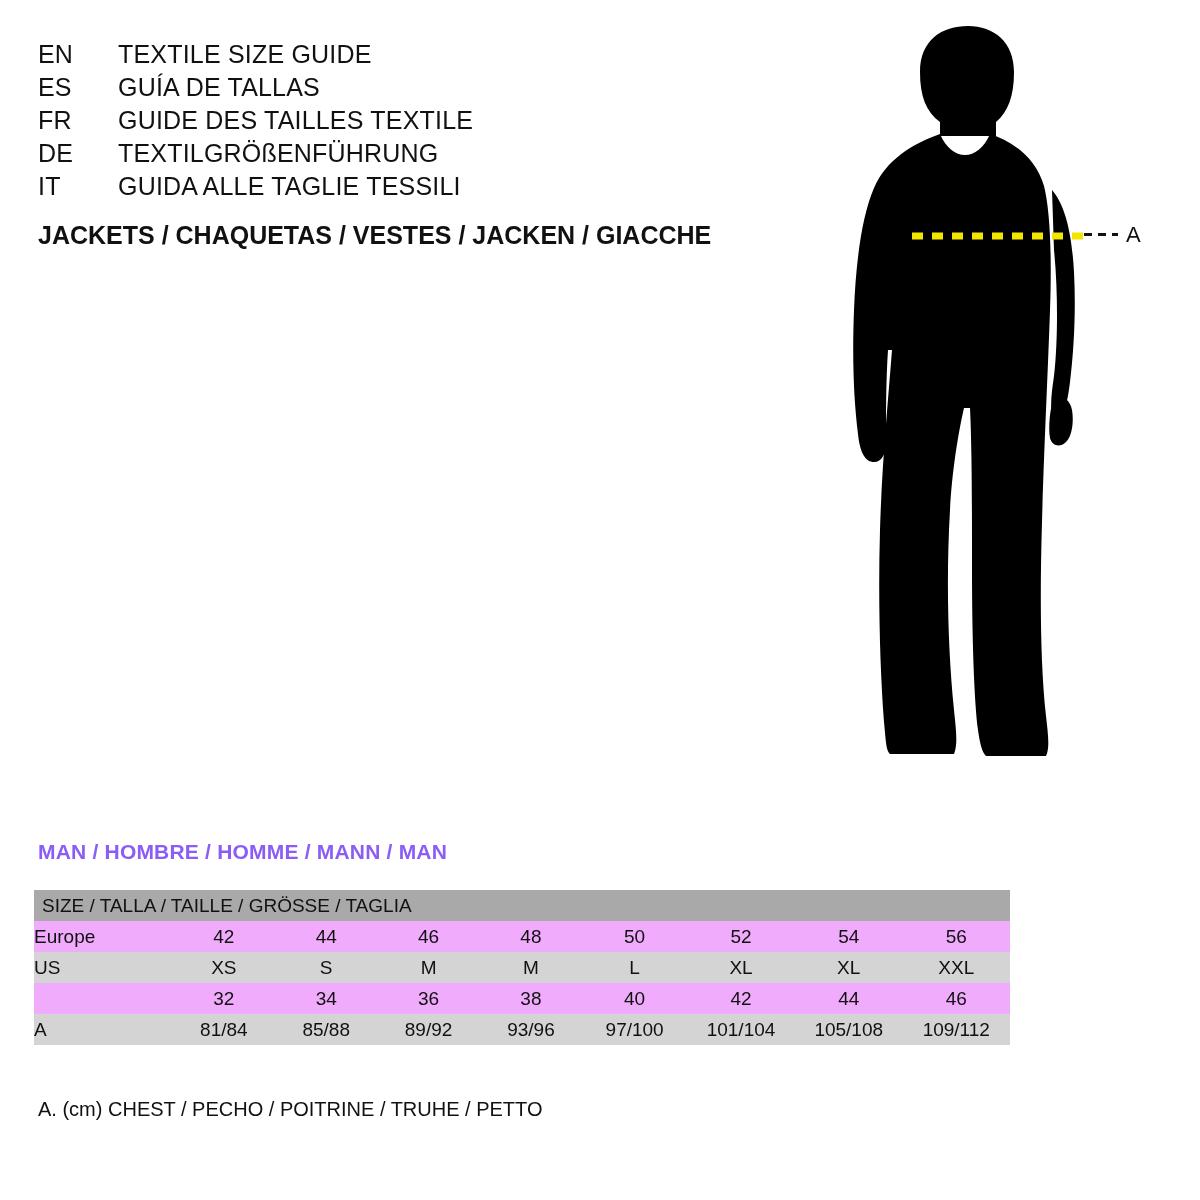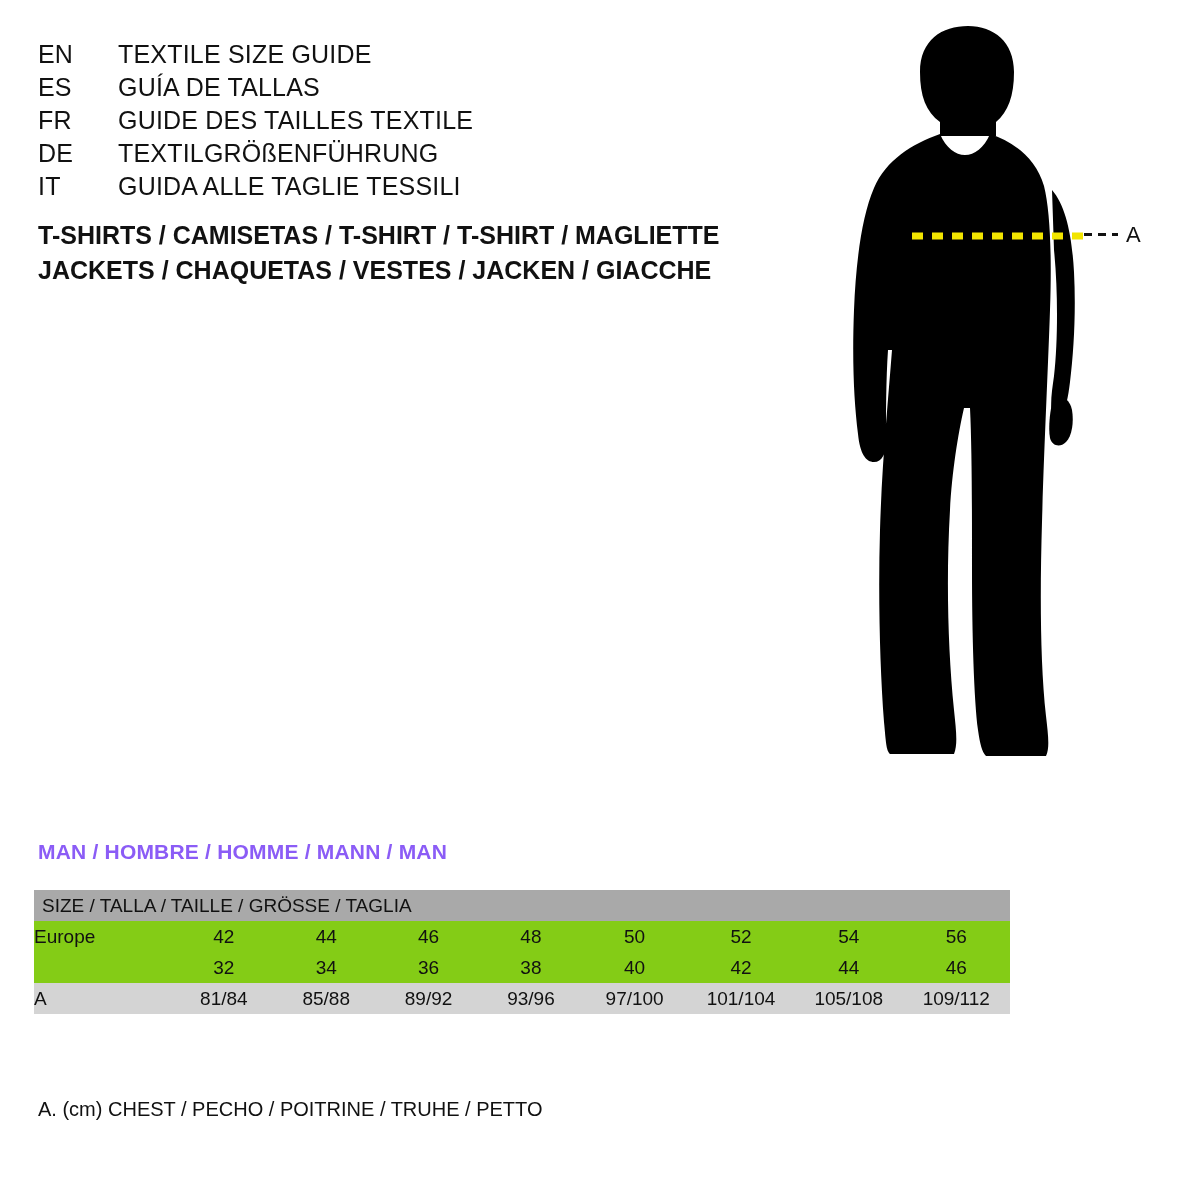--- a/index.html
+++ b/index.html
@@ -110,21 +110,21 @@
   .row-header td {
     background: #a9a9a9;
     font-size: 19px;
     height: 30px;
   }
   .row-header td.first {
     padding-left: 8px;
     text-align: left;
   }
   .row-light td {
-    background: #84cc16;
+    background: #f0abfc;
   }
   .row-dark td {
     background: #d4d4d4;
   }
   td.label-cell {
     padding-left: 8px;
     text-align: left;
     width: 165px;
   }
   td.val {
@@ -160,21 +160,20 @@
     <span class="lang-code">DE</span>
     <span class="lang-text">TEXTILGRÖßENFÜHRUNG</span>
   </div>
   <div class="lang-row">
     <span class="lang-code">IT</span>
     <span class="lang-text">GUIDA ALLE TAGLIE TESSILI</span>
   </div>
 </div>
 
 <div class="category-block">
-  <div class="category-line">T-SHIRTS / CAMISETAS / T-SHIRT / T-SHIRT / MAGLIETTE</div>
   <div class="category-line">JACKETS / CHAQUETAS / VESTES / JACKEN / GIACCHE</div>
 </div>
 
 <div class="figure-wrap">
   <svg width="390" height="790" viewBox="0 0 390 790" xmlns="http://www.w3.org/2000/svg">
     <g fill="#000000">
 
       <path d="M120 62 C120 30 142 16 168 16 C194 16 214 32 214 62 C214 86 208 102 196 112
                L196 126 L140 126 L140 112 C126 102 120 86 120 62 Z"></path>
 
@@ -232,20 +231,31 @@
       <td class="label-cell">Europe</td>
       <td class="val">42</td>
       <td class="val">44</td>
       <td class="val">46</td>
       <td class="val">48</td>
       <td class="val">50</td>
       <td class="val">52</td>
       <td class="val">54</td>
       <td class="val">56</td>
     </tr>
+    <tr class="row-dark">
+      <td class="label-cell">US</td>
+      <td class="val">XS</td>
+      <td class="val">S</td>
+      <td class="val">M</td>
+      <td class="val">M</td>
+      <td class="val">L</td>
+      <td class="val">XL</td>
+      <td class="val">XL</td>
+      <td class="val">XXL</td>
+    </tr>
     <tr class="row-light">
       <td class="label-cell"></td>
       <td class="val">32</td>
       <td class="val">34</td>
       <td class="val">36</td>
       <td class="val">38</td>
       <td class="val">40</td>
       <td class="val">42</td>
       <td class="val">44</td>
       <td class="val">46</td>

